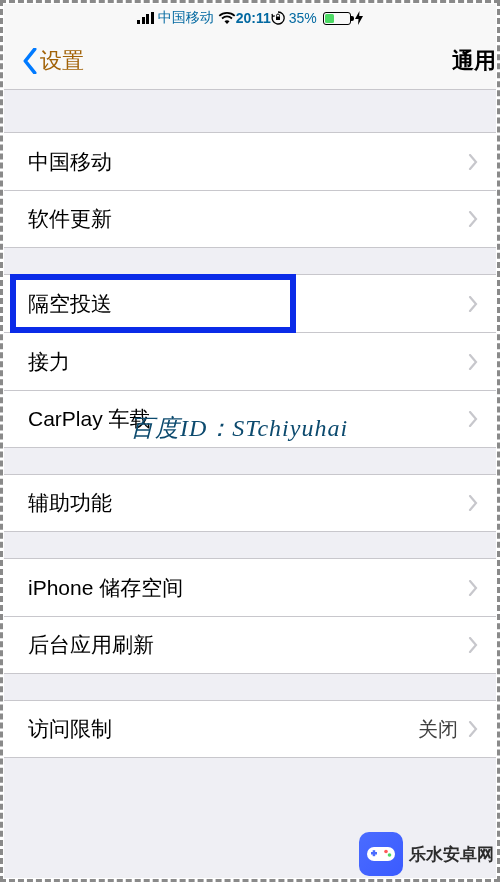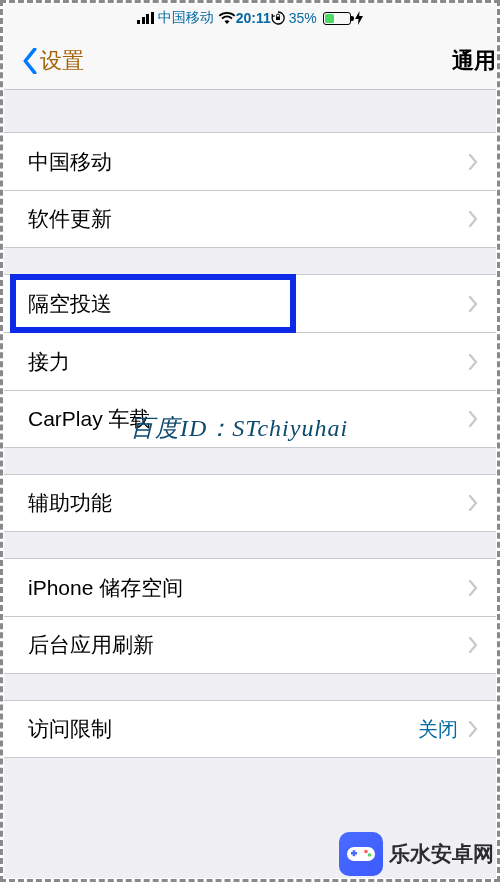--- a/index.html
+++ b/index.html
@@ -110,21 +110,21 @@
       align-items: center;
       justify-content: space-between;
       border-top: 0.5px solid #c8c7cc;
       font-size: 21px;
       color: #000;
       position: relative;
     }
     .cell:last-child { border-bottom: 0.5px solid #c8c7cc; }
     .cell:first-child { border-top: 0.5px solid #c8c7cc; }
     .cell-right { display: flex; align-items: center; gap: 10px; }
-    .cell-value { color: #0369a1; font-size: 20px; }
+    .cell-value { color: #404040; font-size: 20px; }
     .chevron { width: 10px; height: 16px; }
     .chevron path { stroke: #c7c7cc; }
     .highlight-box {
       position: absolute;
       left: 6px; right: 200px;
       top: -1px; bottom: -1px;
       border: 6px solid #0b2be8;
       pointer-events: none;
       z-index: 30;
     }
@@ -152,21 +152,21 @@
       z-index: 60;
       background: rgba(255,255,255,0.0);
     }
     .logo-badge {
       width: 44px; height: 44px;
       border-radius: 10px;
       background: linear-gradient(135deg, #4a6cff, #3b5bff);
       display: flex; align-items: center; justify-content: center;
     }
     .logo-text {
-      font-size: 21px;
+      font-size: 17px;
       font-weight: 700;
       color: #2c2c2c;
       background: rgba(255,255,255,0.0);
     }
   </style>
 </head>
 <body>
 
 <div class="screen">
 

